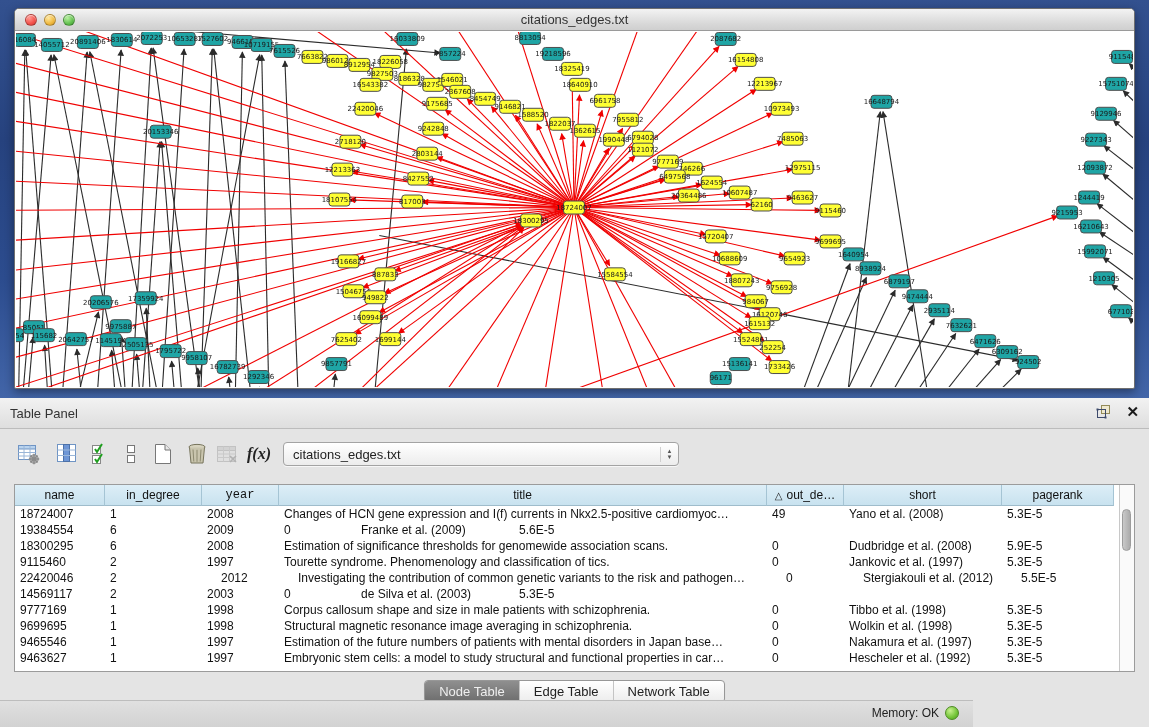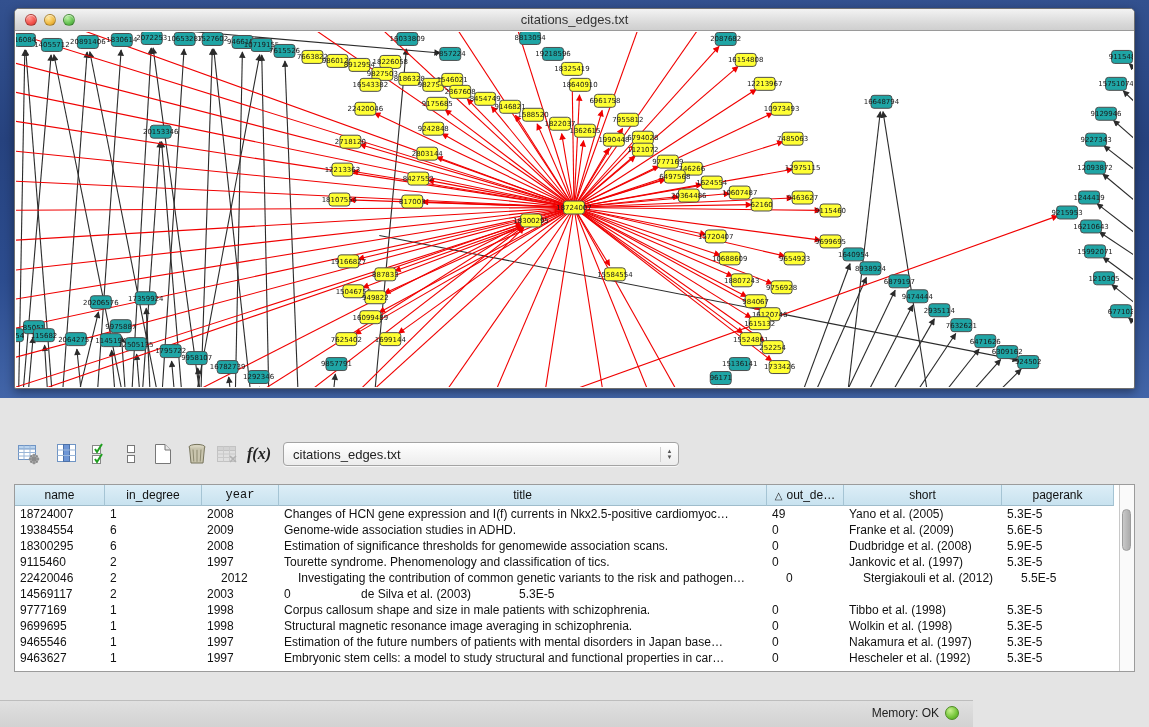--- a/index.html
+++ b/index.html
@@ -736,20 +736,32 @@
               <rect x="711.5" y="371.5" width="21" height="13" rx="3" fill="#1fa5a5" stroke="#4d4d4d" stroke-width="1"></rect>
               <text x="722" y="380.4" text-anchor="middle" class="nlabel">96171</text>
             </g>
           </g>
       </svg>
     </div>
   </div>
 </div>
 
 <div class="table-panel">
+  <div class="panel-header">
+    <span class="panel-title">Table Panel</span>
+    <span class="hdr-icons">
+      <svg width="16" height="16">
+        <rect x="5.5" y="1.5" width="8" height="8" fill="#efe9cf" stroke="#938a58"></rect>
+        <rect x="1.5" y="5.5" width="8" height="8" fill="none" stroke="#3d4a6b"></rect>
+        <rect x="0.5" y="4.5" width="2" height="2" fill="#3d4a6b"></rect>
+        <rect x="8.5" y="12.5" width="2" height="2" fill="#3d4a6b"></rect>
+      </svg>
+      <span class="close-x">✕</span>
+    </span>
+  </div>
 
   <div class="toolbar">
     <span class="tb-icon" style="left:16px">
       <svg width="24" height="24">
         <rect x="1.5" y="3.5" width="17" height="14" fill="#fff" stroke="#6f94c4"></rect>
         <rect x="1.5" y="3.5" width="17" height="3.5" fill="#b9d3ee" stroke="#6f94c4"></rect>
         <path d="M7 3.5V17.5 M13 3.5V17.5 M1.5 10.5H18.5 M1.5 14H18.5" stroke="#9ab6d8" fill="none"></path>
         <circle cx="17" cy="17" r="4.2" fill="#bdbdbd" stroke="#8a8a8a"></circle>
         <circle cx="17" cy="17" r="1.6" fill="#f0f0f0"></circle>
         <path d="M17 11.8V22.2 M11.8 17H22.2 M13.4 13.4L20.6 20.6 M20.6 13.4L13.4 20.6" stroke="#8a8a8a" stroke-width="1.4"></path>
@@ -835,28 +847,27 @@
             <span>pagerank</span>
           </div>
         </div>
       <div class="grid-body" id="gridBody">
           <div class="grow">
             <div class="gcell" style="width: 90px;">18724007</div>
             <div class="gcell" style="width: 97px;">1</div>
             <div class="gcell" style="width: 77px;">2008</div>
             <div class="gcell" style="width: 488px;">Changes of HCN gene expression and I(f) currents in Nkx2.5-positive cardiomyoc…</div>
             <div class="gcell" style="width: 77px;">49</div>
-            <div class="gcell" style="width: 158px;">Yano et al. (2005)</div>
+            <div class="gcell" style="width: 158px;">Yano et al. (2008)</div>
             <div class="gcell" style="width: 112px;">5.3E-5</div>
           </div>
           <div class="grow">
             <div class="gcell" style="width: 90px;">19384554</div>
             <div class="gcell" style="width: 97px;">6</div>
             <div class="gcell" style="width: 77px;">2009</div>
-            <div class="gcell" style="width: 488px;">Genome-wide association studies in ADHD.</div>
             <div class="gcell" style="width: 77px;">0</div>
             <div class="gcell" style="width: 158px;">Franke et al. (2009)</div>
             <div class="gcell" style="width: 112px;">5.6E-5</div>
           </div>
           <div class="grow">
             <div class="gcell" style="width: 90px;">18300295</div>
             <div class="gcell" style="width: 97px;">6</div>
             <div class="gcell" style="width: 77px;">2008</div>
             <div class="gcell" style="width: 488px;">Estimation of significance thresholds for genomewide association scans.</div>
             <div class="gcell" style="width: 77px;">0</div>
@@ -925,20 +936,27 @@
             <div class="gcell" style="width: 158px;">Hescheler et al. (1992)</div>
             <div class="gcell" style="width: 112px;">5.3E-5</div>
           </div>
         </div>
     </div>
     <div class="vscroll">
       <div class="vthumb"></div>
     </div>
   </div>
 
+  <div class="tabs-row">
+    <div class="seg" id="tableTabs">
+        <button class="active">Node Table</button>
+        <button>Edge Table</button>
+        <button>Network Table</button>
+      </div>
+  </div>
 </div>
 
 <div class="status-bar">
   <div class="memory">
     <span>Memory: OK</span>
     <span class="mem-dot"></span>
   </div>
 </div>
 
 </body></html>

